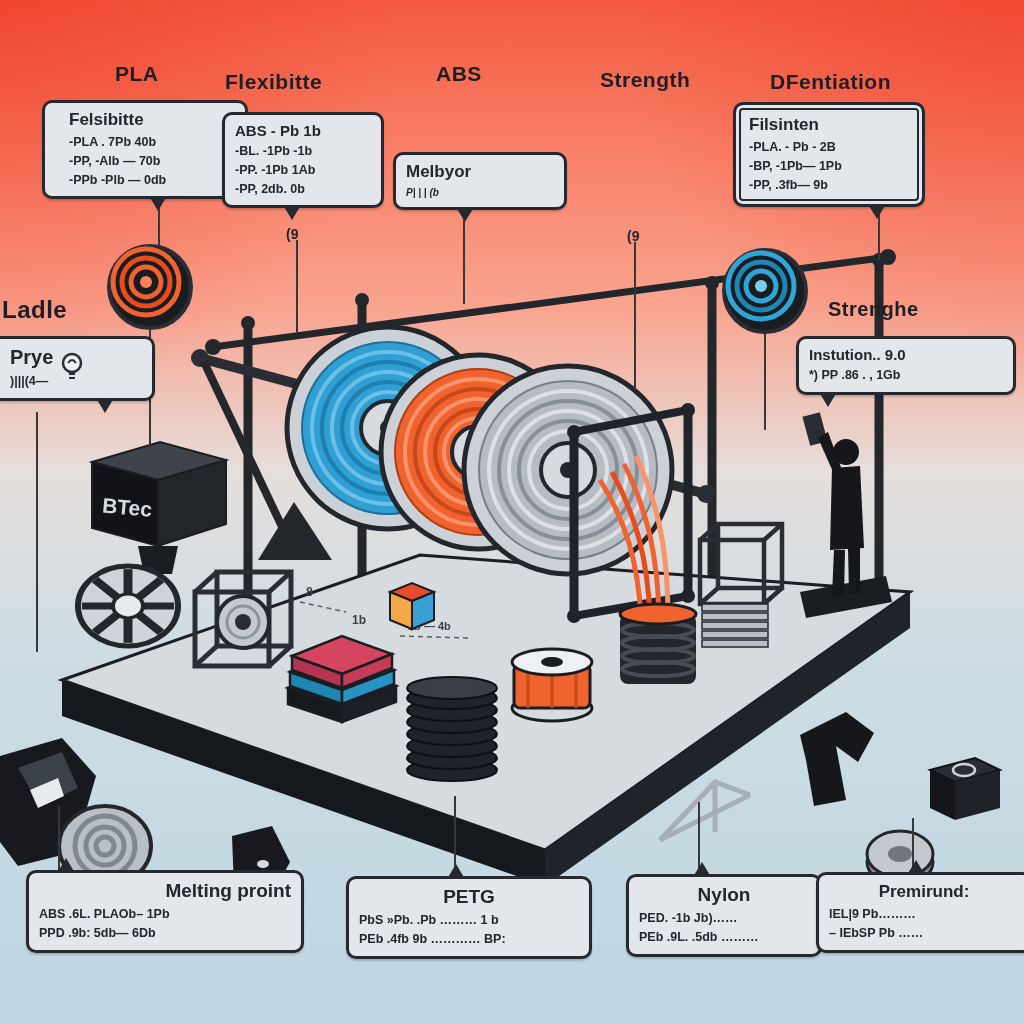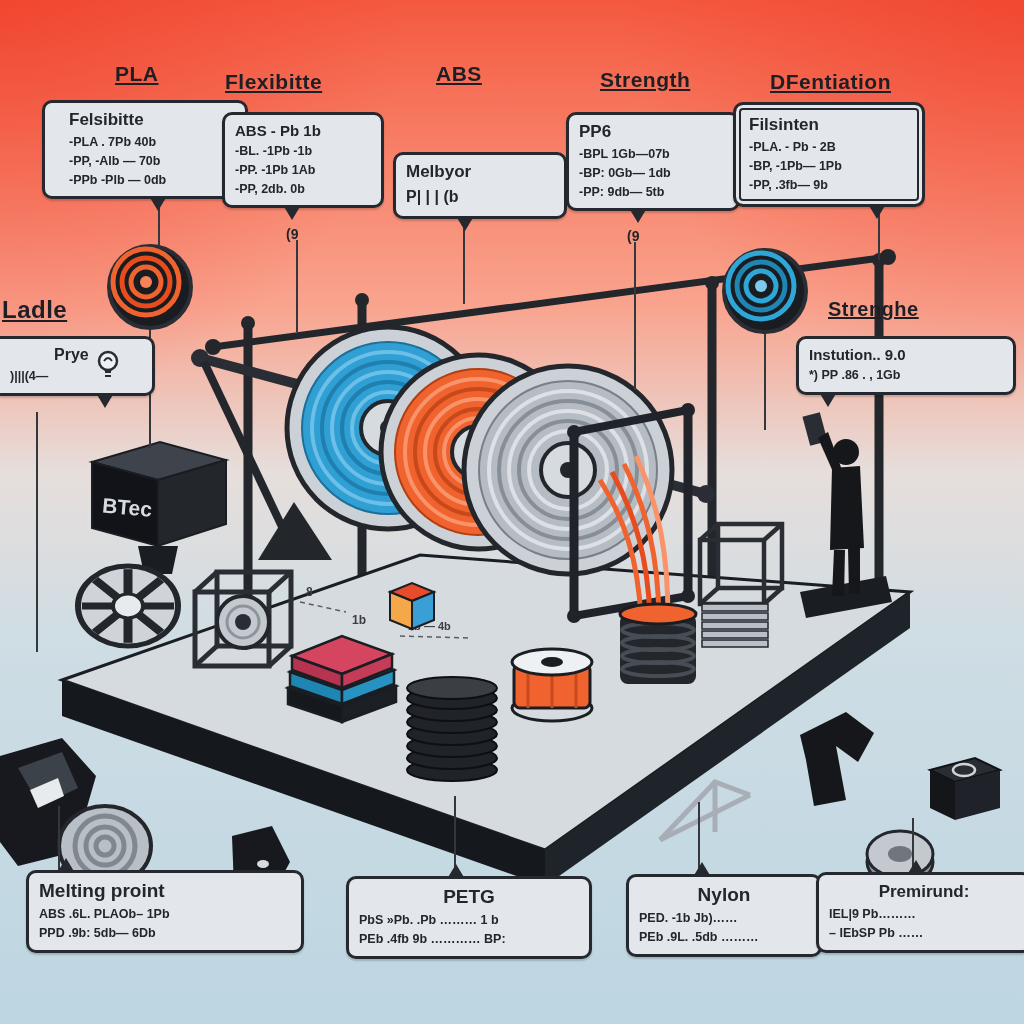--- a/index.html
+++ b/index.html
@@ -6,21 +6,21 @@
   .stage{
     position:relative;width:1024px;height:1024px;overflow:hidden;
     font-family:"Liberation Sans",sans-serif;color:#23262b;
     background:
       radial-gradient(circle at 0% 0%, rgba(238,55,35,.55), transparent 28%),
       radial-gradient(circle at 100% 0%, rgba(238,55,35,.5), transparent 28%),
       linear-gradient(180deg,#f4593f 0%,#f8836b 16%,#f9a48f 30%,#e6dedb 46%,#cfdde4 62%,#bdd6e2 100%);
   }
   .art{position:absolute;left:0;top:0;z-index:1;}
   .conn{position:absolute;width:2px;background:#34373c;z-index:2;}
-  .top-label,.side-label{position:absolute;z-index:3;font-size:21px;font-weight:700;color:#1d1f24;letter-spacing:.5px;text-decoration:underline;}
+  .top-label,.side-label{position:absolute;z-index:3;font-size:21px;font-weight:700;color:#1d1f24;letter-spacing:.5px;}
   .callout{
     position:absolute;z-index:3;background:#e3e7ec;border:3px solid #25282e;border-radius:10px;
     padding:7px 10px;box-shadow:0 2px 2px rgba(0,0,0,.18);
   }
   .callout .title{font-weight:700;font-size:17px;margin:0 0 3px 0;white-space:nowrap;}
   .callout .line{font-size:12.5px;font-weight:700;line-height:1.5;white-space:nowrap;}
   .callout.double{box-shadow:inset 0 0 0 3px #e3e7ec, inset 0 0 0 5px #25282e,0 2px 2px rgba(0,0,0,.18);padding:10px 13px;}
   .ptr-down{position:absolute;bottom:-15px;width:0;height:0;border-left:9px solid transparent;border-right:9px solid transparent;border-top:15px solid #25282e;}
   .ptr-up{position:absolute;top:-15px;width:0;height:0;border-left:9px solid transparent;border-right:9px solid transparent;border-bottom:15px solid #25282e;}
   .footnote{position:absolute;z-index:3;font-size:14px;font-weight:700;color:#23252a;}
@@ -304,68 +304,61 @@
     <div class="title" style="font-size:15px;">ABS - Pb  1b</div>
     <div class="line">-BL.  -1Pb  -1b</div>
     <div class="line">-PP.  -1Pb  1Ab</div>
     <div class="line">-PP,  2db.  0b</div>
     <div class="ptr-down" style="left:58px;"></div>
   </div>
   <div class="footnote" style="left:286px;top:226px;">(9</div>
 
   <div class="callout" style="left:393px;top:112px;width:148px;margin-top:40px;">
     <div class="title">Melbyor</div>
-    <div class="line" style="font-size:16px;">P| | | (b</div>
+    <div class="line" style="font-size:10px;font-style:italic;">P| | | (b</div>
     <div class="ptr-down" style="left:60px;"></div>
   </div>
 
-  <div class="callout" style="left:566px;top:112px;width:148px;">
-    <div class="title">PP6</div>
-    <div class="line">-BPL  1Gb—07b</div>
-    <div class="line">-BP:  0Gb— 1db</div>
-    <div class="line">-PP:  9db— 5tb</div>
-    <div class="ptr-down" style="left:60px;"></div>
-  </div>
   <div class="footnote" style="left:627px;top:228px;">(9</div>
 
   <div class="callout double" style="left:733px;top:102px;width:160px;">
     <div class="title">Filsinten</div>
     <div class="line">-PLA.  - Pb  - 2B</div>
     <div class="line">-BP,  -1Pb— 1Pb</div>
     <div class="line">-PP,  .3fb— 9b</div>
     <div class="ptr-down" style="left:132px;"></div>
   </div>
 
   <div class="side-label" style="left:2px;top:296px;font-size:24px;">Ladle</div>
 
   <div class="callout" style="left:0px;top:336px;width:132px;border-left:none;border-top-left-radius:0;border-bottom-left-radius:0;">
     <div class="bubble-row">
       <div>
-        <div class="title" style="font-size:16px;margin-left:44px;">Prye</div>
+        <div class="title" style="font-size:20px;">Prye</div>
         <div class="line">)|||(4—</div>
       </div>
       <svg width="26" height="34" viewBox="0 0 26 34">
         <circle cx="13" cy="12" r="9" fill="#eef1f3" stroke="#2a2d33" stroke-width="2.5"></circle>
         <path d="M9,12 q4,-6 8,0" fill="none" stroke="#2a2d33" stroke-width="1.8"></path>
         <path d="M10,23 h6 M10,27 h6" stroke="#2a2d33" stroke-width="2.2"></path>
       </svg>
     </div>
     <div class="ptr-down" style="left:96px;"></div>
   </div>
 
   <div class="side-label" style="left:828px;top:298px;font-size:20px;">Strenghe</div>
 
   <div class="callout" style="left:796px;top:336px;width:194px;">
     <div class="title" style="font-size:15px;">Instution..  9.0</div>
     <div class="line">*) PP  .86 . , 1Gb</div>
     <div class="ptr-down" style="left:20px;"></div>
   </div>
 
   <div class="callout bottom-callout" style="left:26px;top:870px;width:252px;">
-    <div class="title" style="text-align:left;">Melting proint</div>
+    <div class="title" style="text-align:right;margin-left:18px;">Melting proint</div>
     <div class="line">ABS .6L.   PLAOb– 1Pb</div>
     <div class="line">PPD .9b:   5db— 6Db</div>
     <div class="ptr-up" style="left:28px;"></div>
   </div>
 
   <div class="callout bottom-callout" style="left:346px;top:876px;width:220px;">
     <div class="title">PETG</div>
     <div class="line">PbS  »Pb. .Pb ……… 1 b</div>
     <div class="line">PEb .4fb  9b ………… BP:</div>
     <div class="ptr-up" style="left:98px;"></div>

